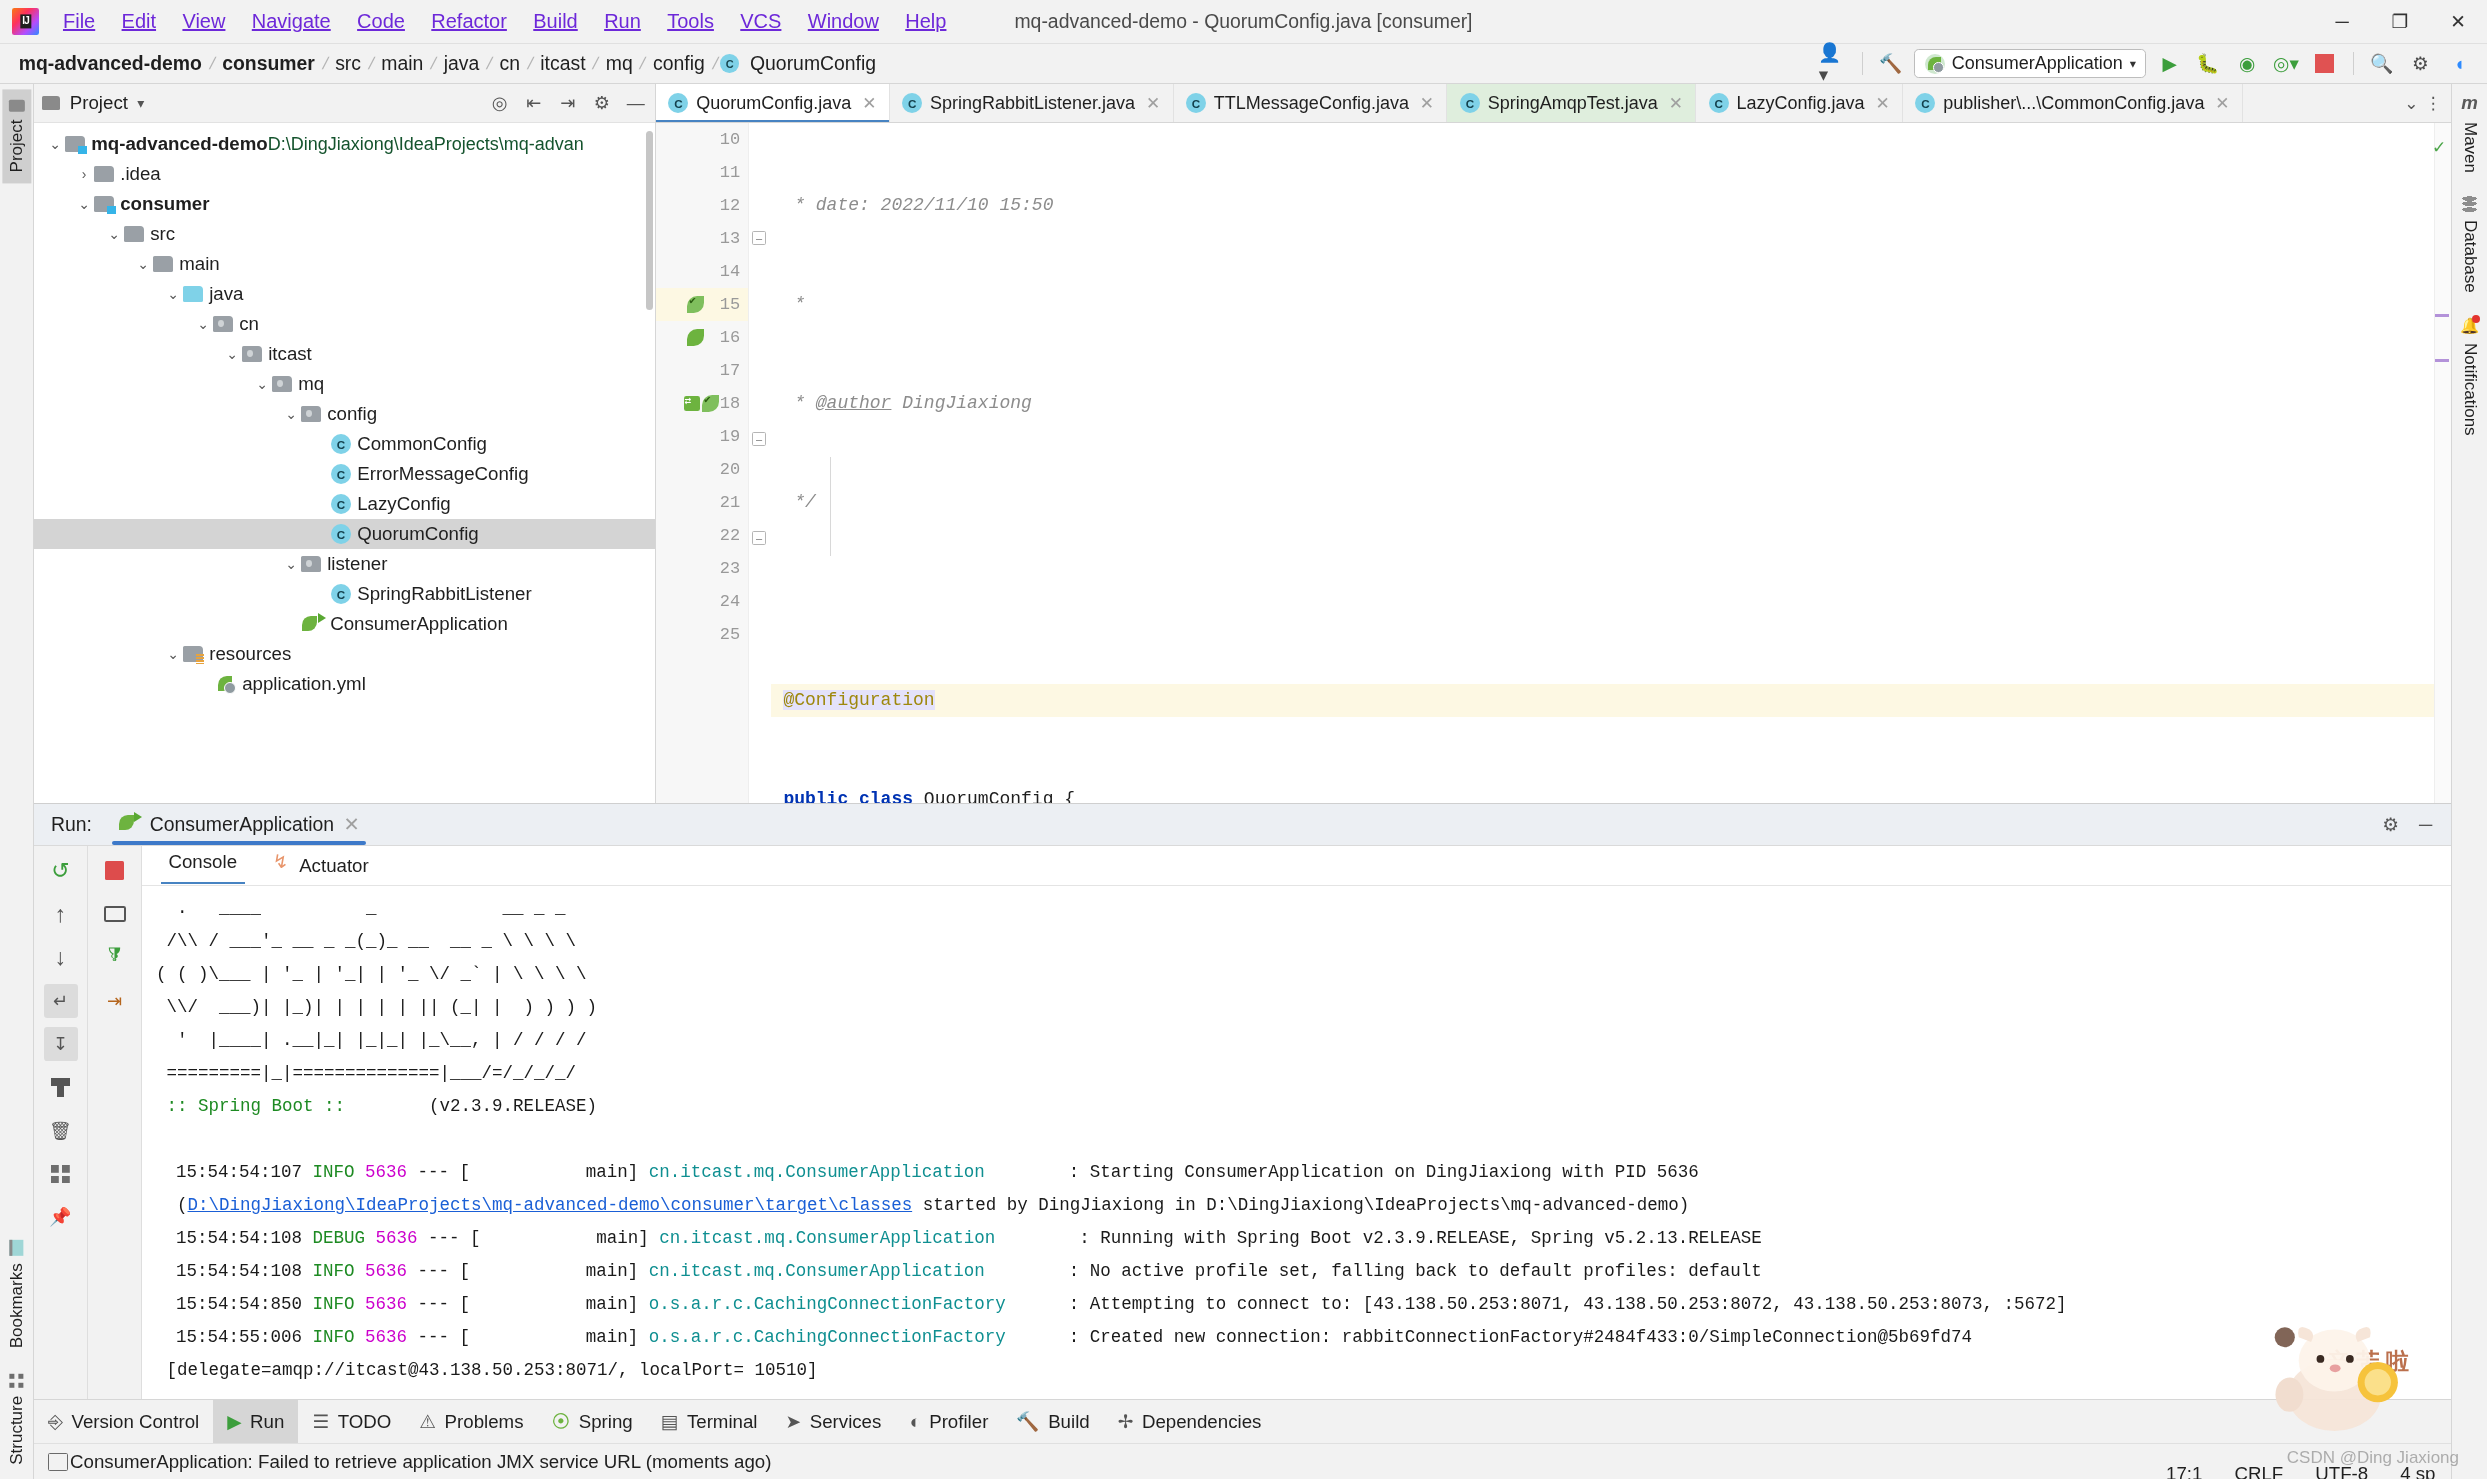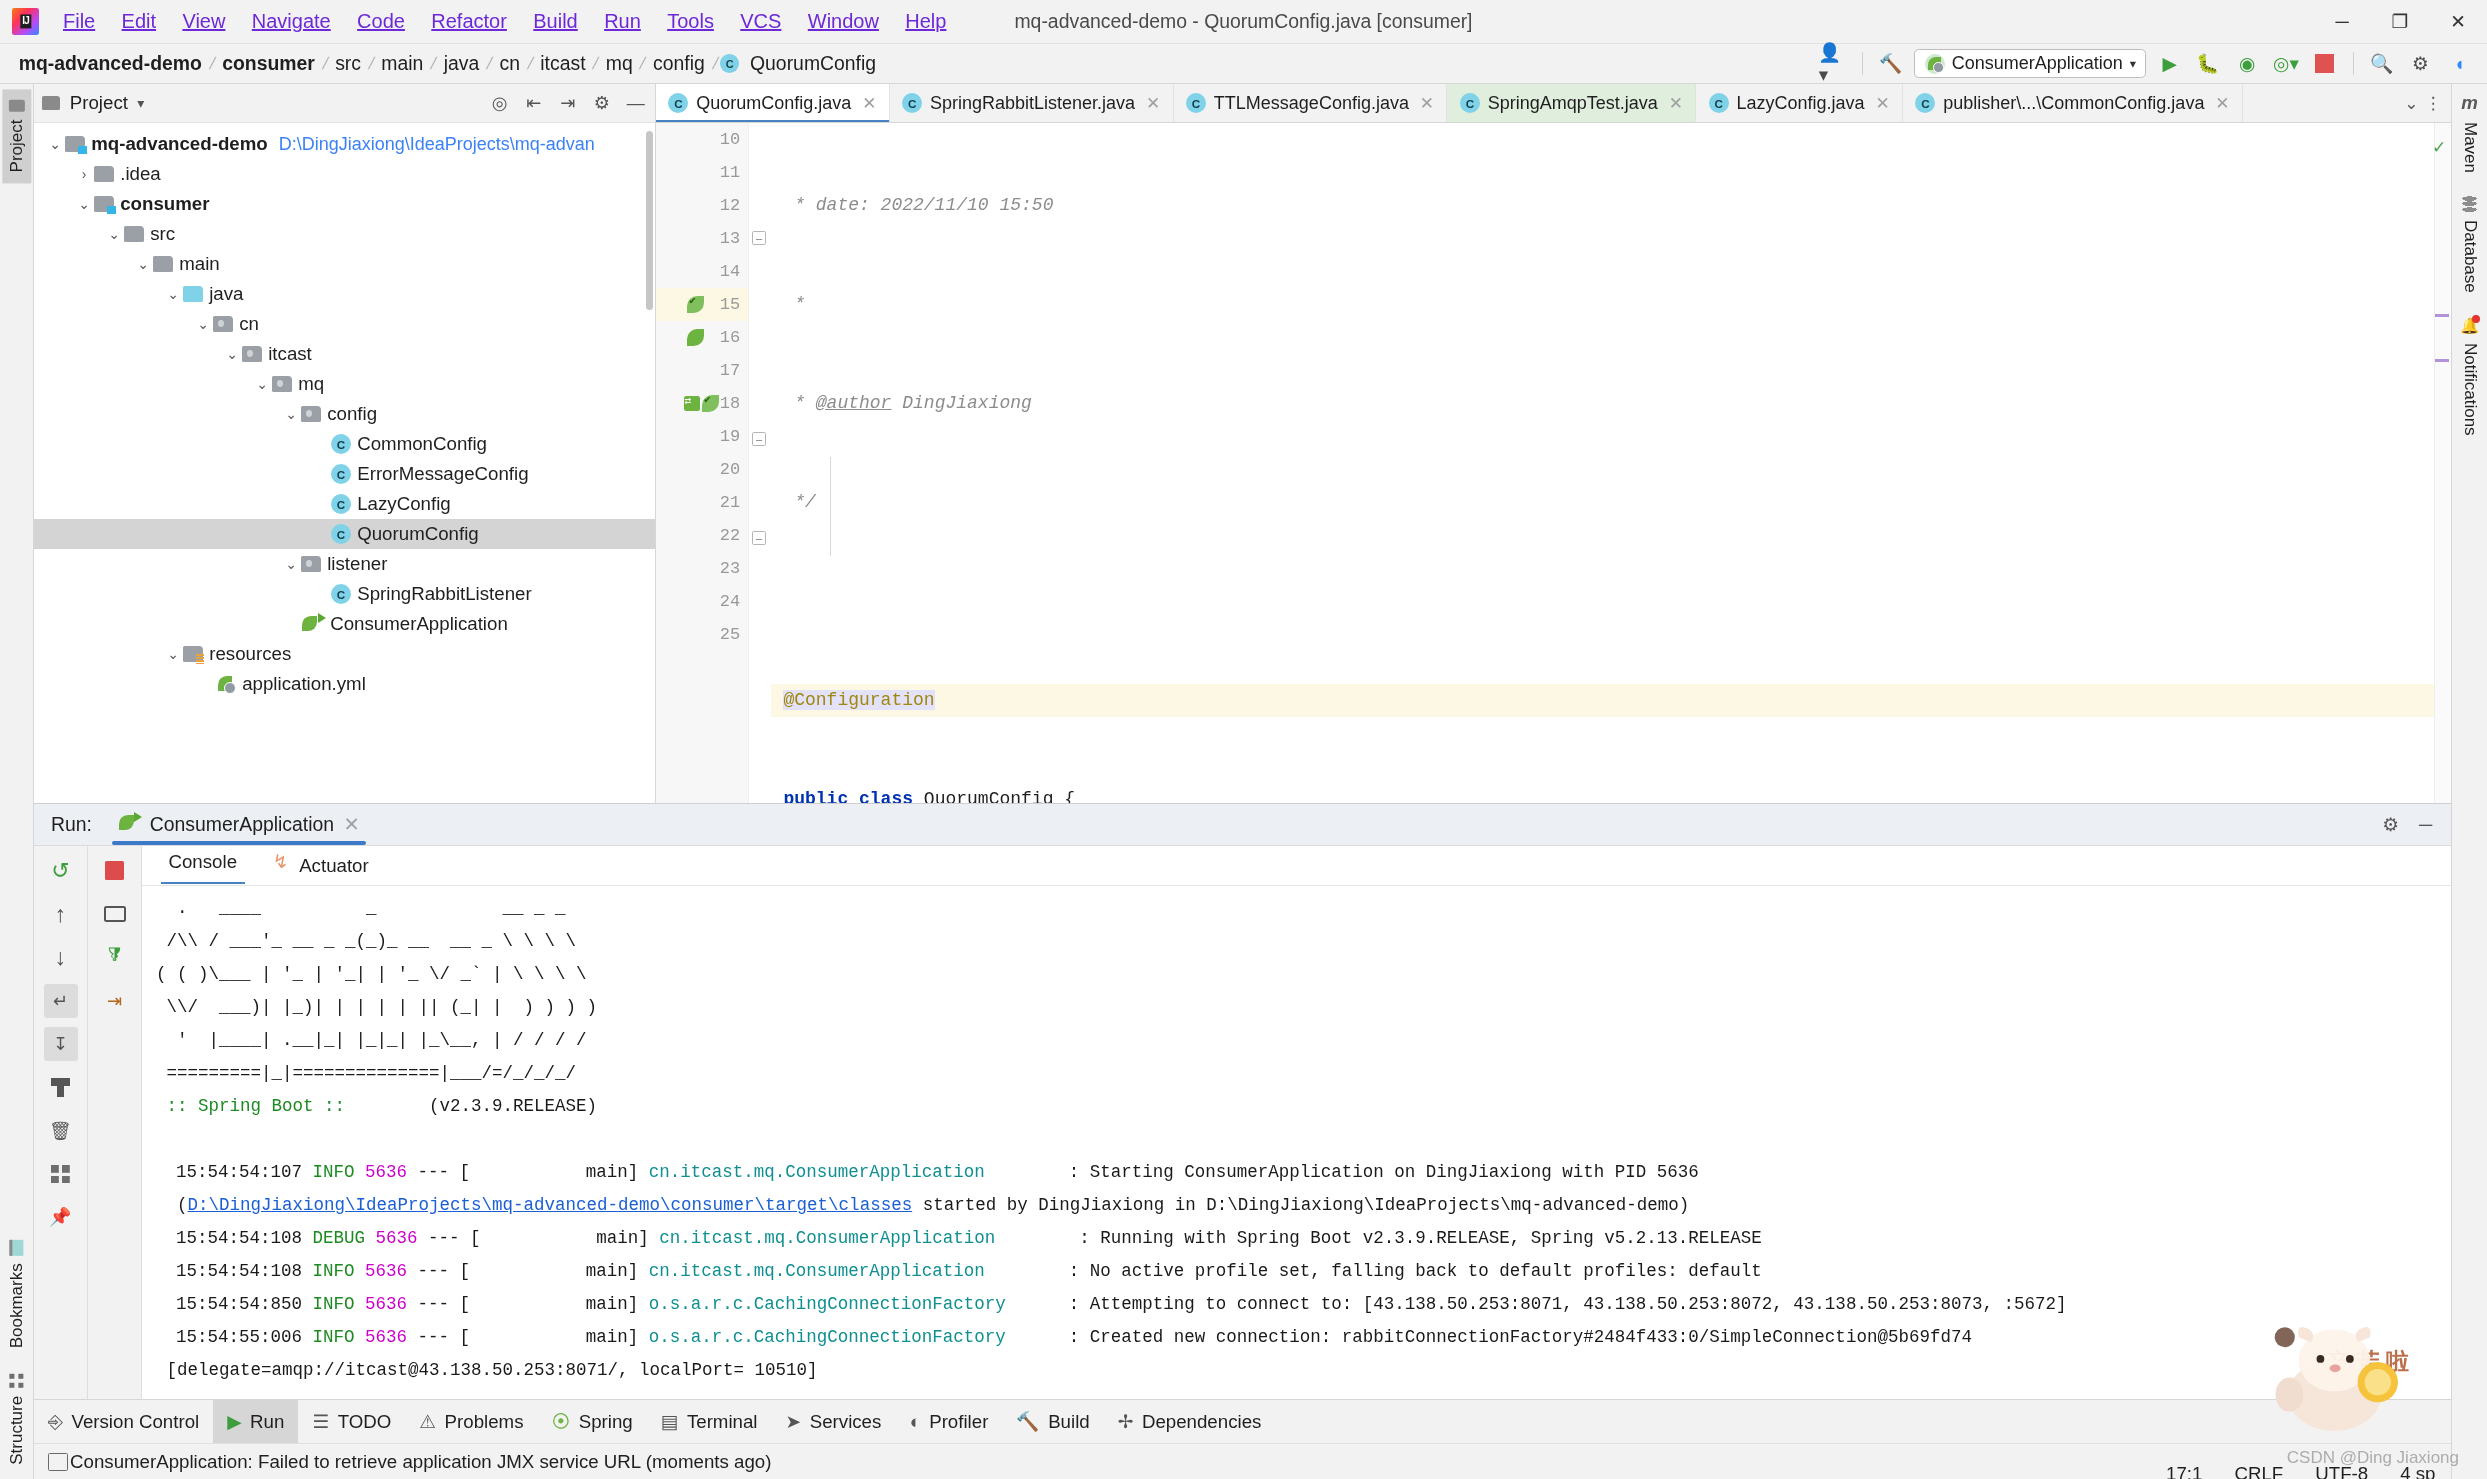--- a/index.html
+++ b/index.html
@@ -121,21 +121,21 @@
   .ic.spring { width:20px; height:20px; }
   .ic.spring::before { content:""; position:absolute; left:1.6px; top:1.6px; width:14.8px; height:14.8px;
         border-radius:60% 0 60% 0; background:#6db33f; }
   .ic.spring::after { content:""; position:absolute; right:0px; bottom:0px; width:10px; height:10px;
         border-radius:50%; background:#8f9ba0; border:1.6px solid #fff; }
   .ic.runspring::before { content:""; position:absolute; left:0.8px; top:1.6px; width:14.8px; height:14.8px;
         border-radius:60% 0 60% 0; background:#6db33f; }
   .ic.runspring::after { content:""; position:absolute; right:-1.6px; top:-1.6px; width:0; height:0;
         border-left:8.5px solid #59a832; border-top:5.4px solid transparent; border-bottom:5.4px solid transparent; }
   .nlabel.bold { font-weight:bold; }
-  .npath { color:#3b82f6; margin-left:11px; font-size:18px; overflow:hidden; }
+  .npath { color:#14532d; font-size:18px; overflow:hidden; }
   .proj-scroll { position:absolute; right:1.6px; top:7.8px; width:7.8px; height:179px; background:#c6c6c6;
                  border-radius:3.9px; }
 
   
   .editor { flex:1; display:flex; flex-direction:column; min-width:0; background:#fff; }
   .tabsbar { height:39px; display:flex; align-items:stretch; background:#f2f2f2;
              border-bottom:0.8px solid #d6d6d6; flex:none; }
   .etab { display:flex; align-items:center; gap:7.8px; padding:0 12.4px; font-size:18px;
           border-right:0.8px solid #e2e2e2; white-space:nowrap; position:relative; }
   .etab.active { background:#fff; }

